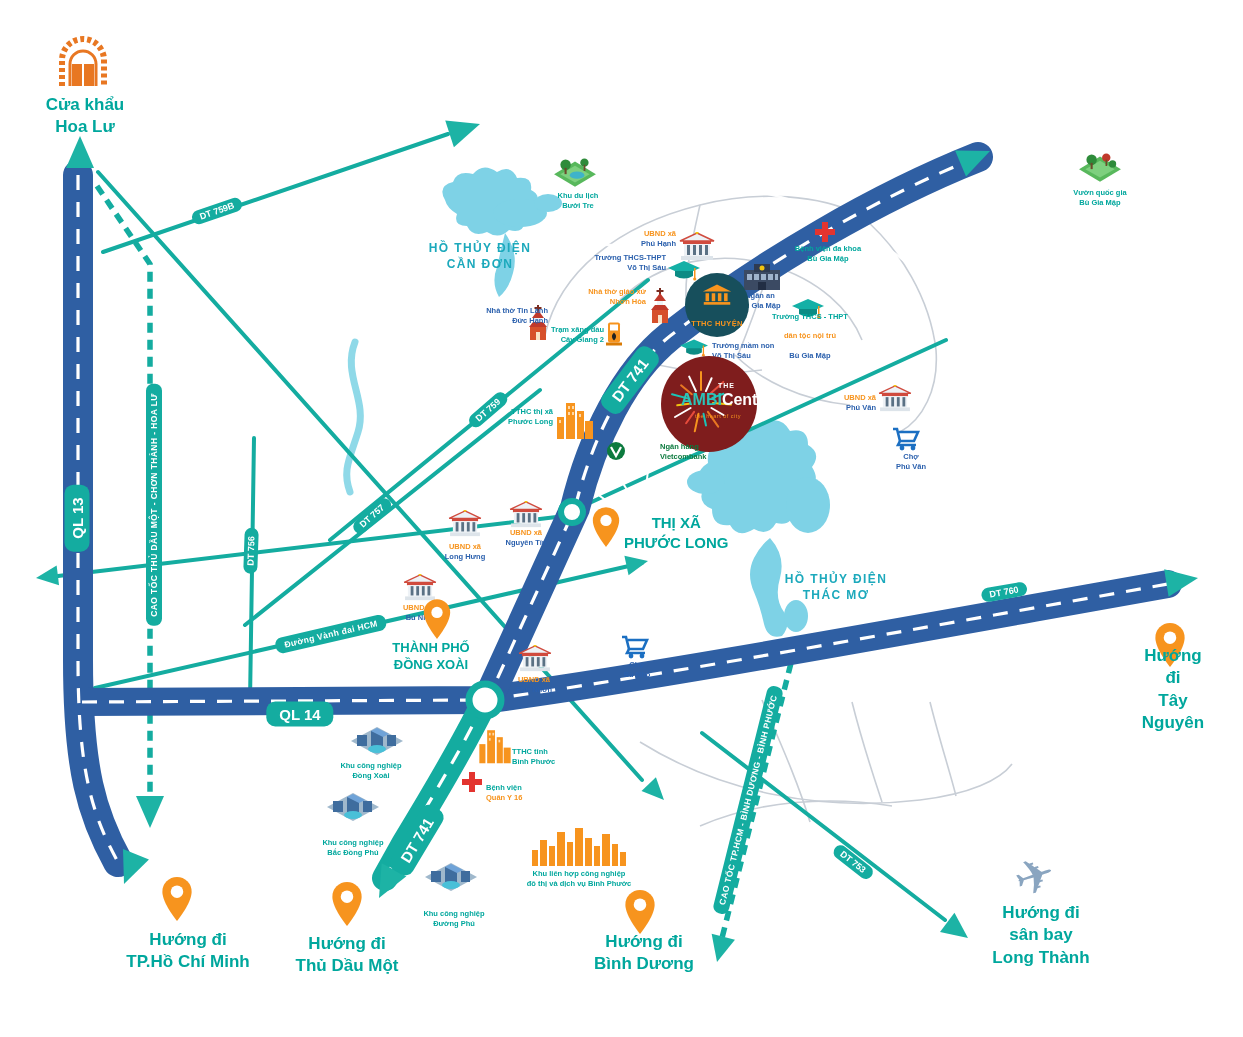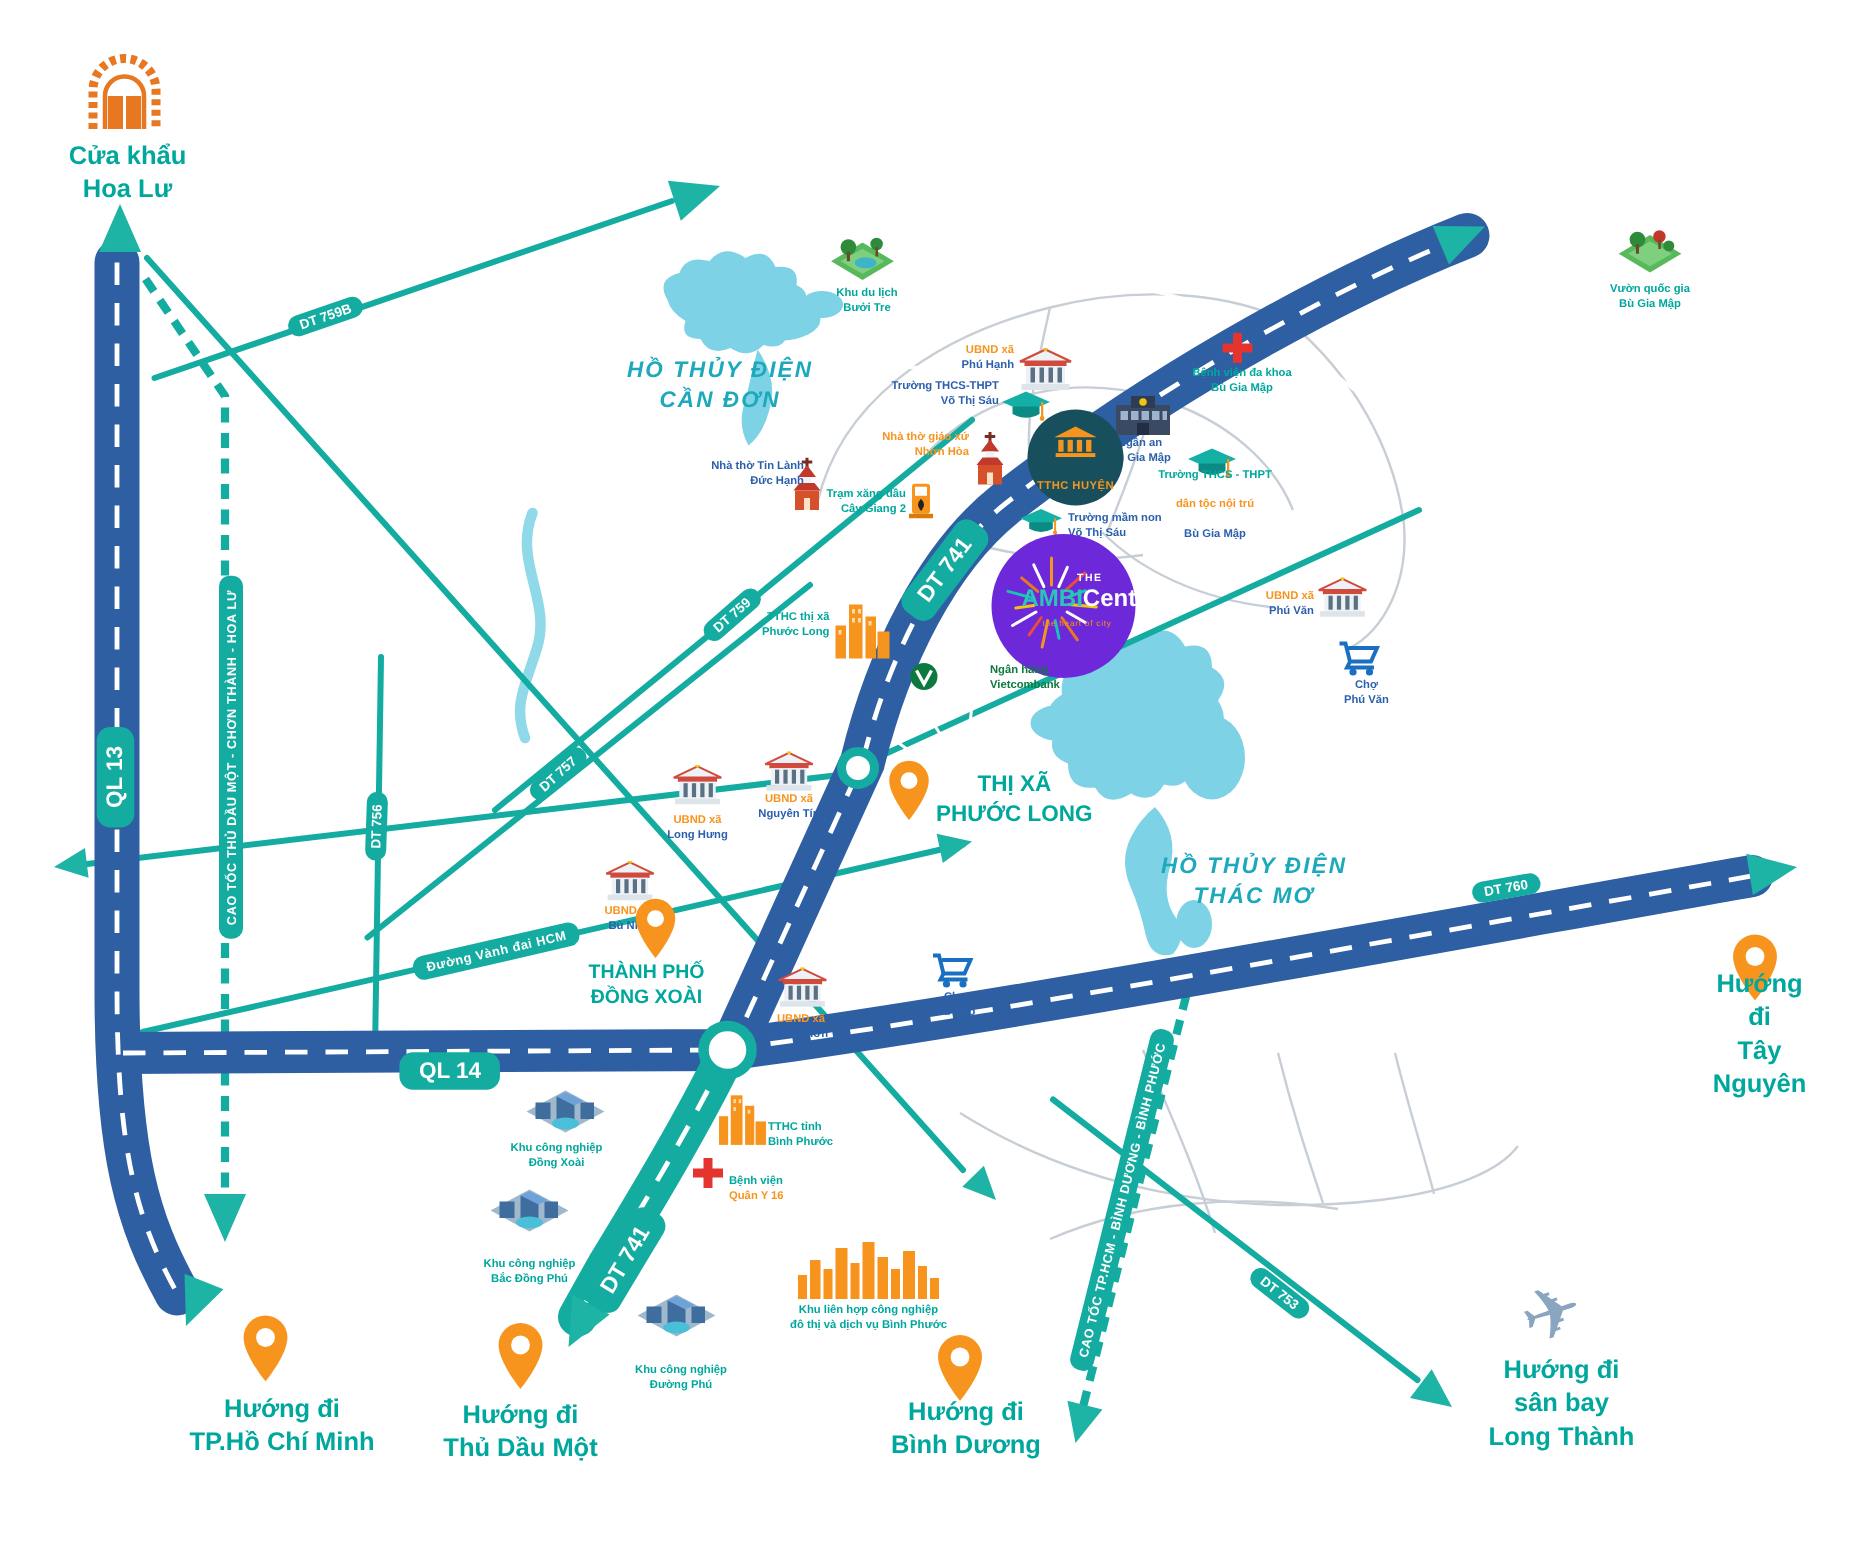--- a/index.html
+++ b/index.html
@@ -4,34 +4,34 @@
 <style>
   html,body{margin:0;padding:0;background:#fff;}
   .map{position:relative;width:1243px;height:1037px;background:#fff;overflow:hidden;
        font-family:"Liberation Sans",sans-serif;}
   svg.layer{position:absolute;left:0;top:0;}
   .p {position:absolute;transform:translate(-50%,-50%);}
   .pl{position:absolute;transform:translate(0,-50%);text-align:left;}
   .pr{position:absolute;transform:translate(-100%,-50%);text-align:right;}
   .t {font-weight:bold;text-align:center;white-space:pre-line;line-height:1.32;}
   .big {font-size:17px;color:#00a79d;}
-  .lake{font-size:15px;color:#1ca9bc;letter-spacing:1.4px;font-style:italic;}
+  .lake{font-size:12px;color:#1ca9bc;letter-spacing:1.4px;}
   .tiny{font-size:7.5px;font-weight:bold;line-height:1.3;white-space:pre-line;}
   .b{display:block;}
   .teal{color:#00a79d}.blue{color:#2b60ad}.org{color:#f7941e}.green{color:#0c7a3e}
   .pill{position:absolute;background:#14aca0;color:#fff;font-weight:bold;white-space:nowrap;
         border-radius:7px;text-align:center;}
   .pill.lg{font-size:15px;padding:4px 13px;border-radius:9px;}
   .pill.sm{font-size:9px;padding:2px 8px;}
   .pill.xs{font-size:8.5px;padding:3px 9px;letter-spacing:.4px;}
   .pin{position:absolute;transform:translate(-50%,-100%);line-height:0;}
   .ico{position:absolute;transform:translate(-50%,-50%);line-height:0;}
   .circle{position:absolute;border-radius:50%;transform:translate(-50%,-50%);}
   .tthc-circle{width:64px;height:64px;background:#174f5c;}
-  .ambi-circle{width:96px;height:96px;background:#6d28d9;}
+  .ambi-circle{width:96px;height:96px;background:#7f1d1d;}
   .tthc-label{position:absolute;bottom:9px;width:100%;text-align:center;font-size:7.5px;
               color:#f7941e;font-weight:bold;letter-spacing:.3px;}
   .ambi-the{position:absolute;left:57px;top:26px;font-size:7px;color:#fff;font-weight:bold;letter-spacing:1px;}
   .ambi-name{position:absolute;left:20px;top:35px;font-size:16px;font-weight:bold;white-space:nowrap;}
   .ambi-name .a{color:#2bc4b9}.ambi-name .c{color:#fff}
   .ambi-tag{position:absolute;left:34px;top:57px;font-size:5.5px;color:#f7941e;letter-spacing:.5px;white-space:nowrap;}
   .plane{font-size:48px;color:#8aa5c0;transform:translate(-50%,-50%) rotate(-18deg);position:absolute;line-height:1;}
 </style>
 </head>
 <body>
@@ -347,21 +347,21 @@
   <svg width="24" height="36" viewBox="0 0 24 36">
     <rect x="11" y="0" width="2" height="7" fill="#7a2c20"></rect>
         <rect x="8.5" y="2" width="7" height="2" fill="#7a2c20"></rect>
     <polygon points="12,5 18,13 6,13" fill="#c0392b"></polygon>
         <rect x="9" y="13" width="6" height="7" fill="#eef2f6"></rect>
     <polygon points="3,22 21,22 17,17 7,17" fill="#c0392b"></polygon>
         <rect x="4" y="22" width="16" height="13" fill="#d6502b"></rect>
     <rect x="10" y="27" width="4" height="8" fill="#f8e3c8"></rect>
   </svg>
 </div>
-<div class="pr tiny blue" style="left:536px;top:315px;">
+<div class="pr tiny blue" style="left:548px;top:315px;">
   <span class="b">Nhà thờ Tin Lành</span><span class="b">Đức Hạnh</span>
 </div>
 <div class="ico" style="left:614px;top:334px;">
   <svg width="16" height="27" viewBox="0 0 16 27">
     <rect x="2" y="2" width="12" height="20" rx="2" fill="#f7941e"></rect>
         <rect x="4" y="4" width="8" height="6" fill="#fff"></rect>
     <path d="M8,12 q4,4 0,8 q-4,-4 0,-8" fill="#222"></path>
         <rect x="0" y="22" width="16" height="3" fill="#d97b06"></rect>
   </svg>
 </div>

